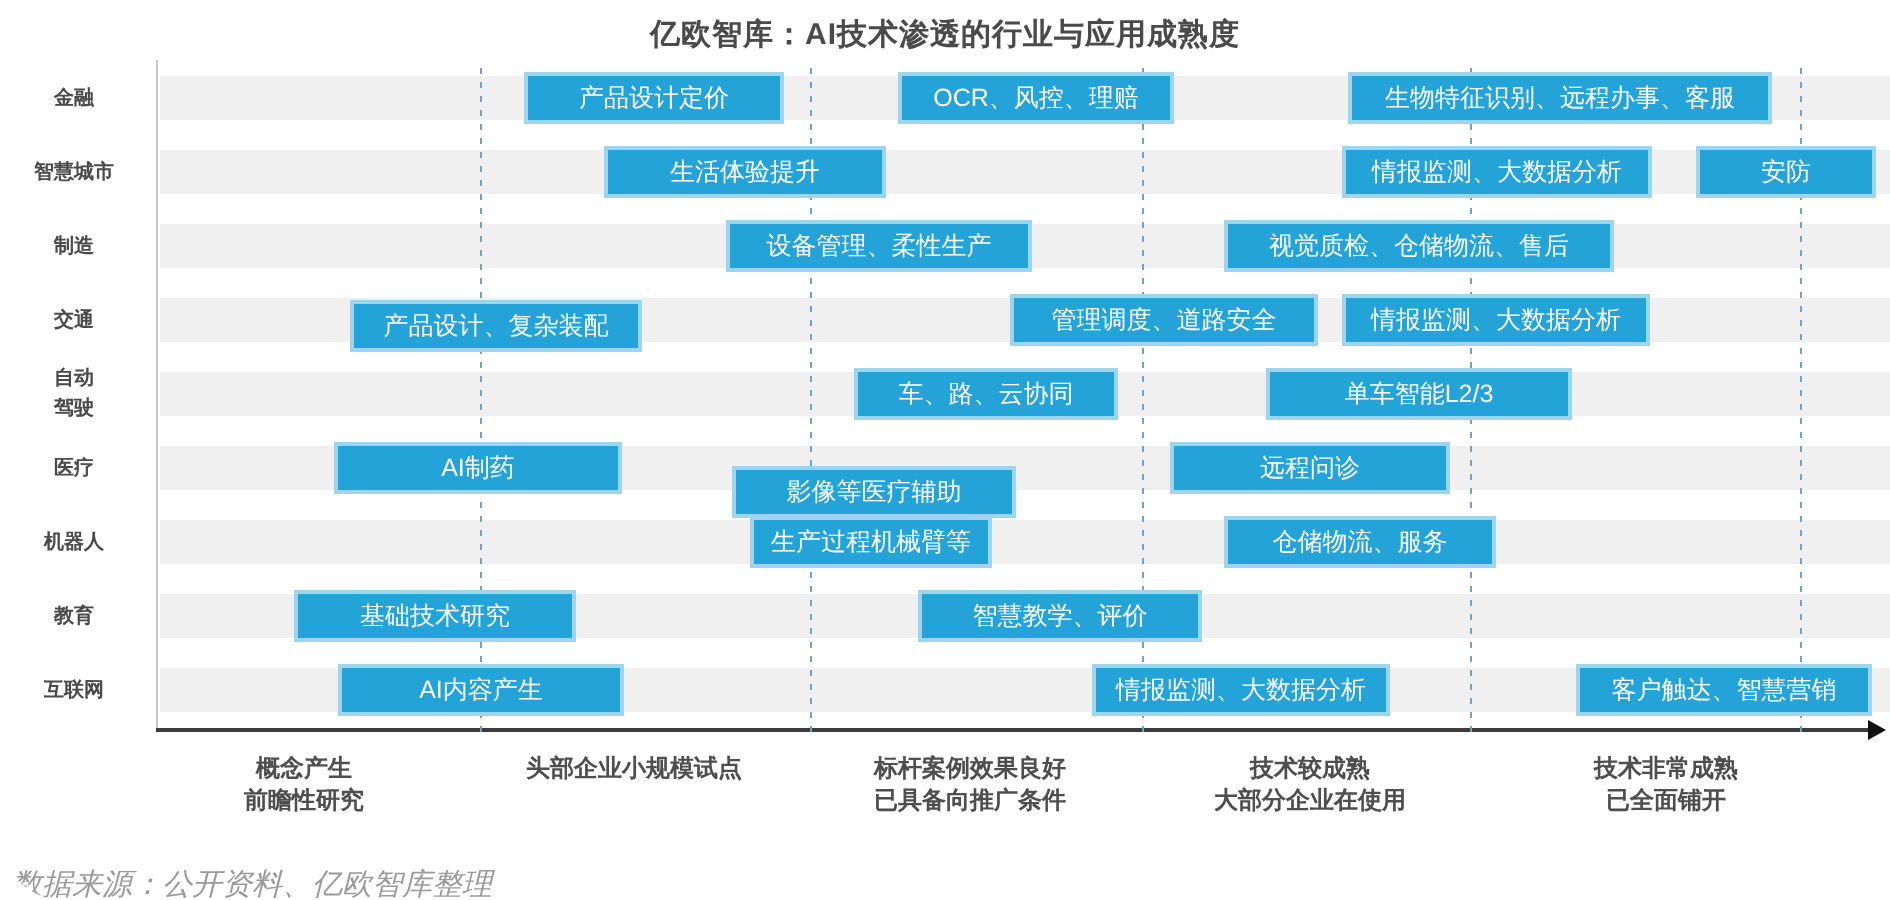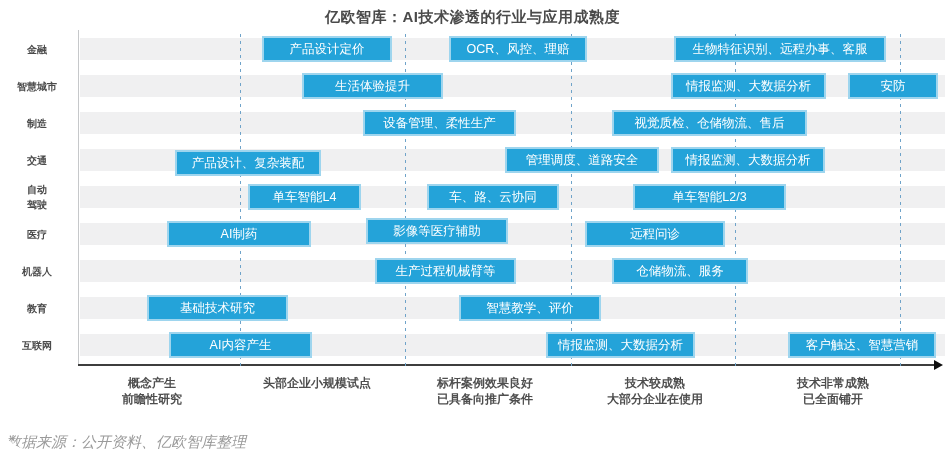--- a/index.html
+++ b/index.html
@@ -49,21 +49,21 @@
     position:absolute;height:26px;box-sizing:border-box;
     background:var(--box-fill);border:2px solid var(--box-border);
     color:var(--box-text);font-size:12.5px;
     display:flex;align-items:center;justify-content:center;
     white-space:nowrap;z-index:3;
   }
   .stage-label{
     position:absolute;top:376px;width:184px;text-align:center;
     font-size:12px;font-weight:bold;color:#4e4e4e;line-height:16px;
   }
-  .stage-label span{display:block;font-family:Liberation Mono, monospace;}
+  .stage-label span{display:block;}
   .row-label span{display:block;}
   .source{
     position:absolute;left:6px;top:433px;font-size:15px;font-style:italic;
     color:var(--source-text);font-family:"Liberation Serif","DejaVu Serif",serif;
   }
 </style>
 </head>
 <body>
 
 <div class="canvas">
@@ -119,27 +119,26 @@
       <div class="box" style="left: 449px; width: 138px; top: 36px;">OCR、风控、理赔</div>
       <div class="box" style="left: 674px; width: 212px; top: 36px;">生物特征识别、远程办事、客服</div>
       <div class="box" style="left: 302px; width: 141px; top: 73px;">生活体验提升</div>
       <div class="box" style="left: 671px; width: 155px; top: 73px;">情报监测、大数据分析</div>
       <div class="box" style="left: 848px; width: 90px; top: 73px;">安防</div>
       <div class="box" style="left: 175px; width: 146px; top: 110px; margin-top: 40px;">产品设计、复杂装配</div>
       <div class="box" style="left: 363px; width: 153px; top: 110px;">设备管理、柔性生产</div>
       <div class="box" style="left: 505px; width: 154px; top: 147px;">管理调度、道路安全</div>
       <div class="box" style="left: 612px; width: 195px; top: 110px;">视觉质检、仓储物流、售后</div>
       <div class="box" style="left: 671px; width: 154px; top: 147px;">情报监测、大数据分析</div>
-      <div class="box" style="left: 248px; width: 113px; top: 184px;">单车智能L4</div>
       <div class="box" style="left: 427px; width: 132px; top: 184px;">车、路、云协同</div>
       <div class="box" style="left: 633px; width: 153px; top: 184px;">单车智能L2/3</div>
       <div class="box" style="left: 167px; width: 144px; top: 221px;">AI制药</div>
-      <div class="box" style="left: 366px; width: 142px; top: 218px;">影像等医疗辅助</div>
+      <div class="box" style="left: 366px; width: 142px; top: 233px;">影像等医疗辅助</div>
       <div class="box" style="left: 585px; width: 140px; top: 221px;">远程问诊</div>
-      <div class="box" style="left: 375px; width: 141px; top: 258px;">生产过程机械臂等</div>
+      <div class="box" style="left: 375px; width: 121px; top: 258px;">生产过程机械臂等</div>
       <div class="box" style="left: 612px; width: 136px; top: 258px;">仓储物流、服务</div>
       <div class="box" style="left: 147px; width: 141px; top: 295px;">基础技术研究</div>
       <div class="box" style="left: 459px; width: 142px; top: 295px;">智慧教学、评价</div>
       <div class="box" style="left: 169px; width: 143px; top: 332px;">AI内容产生</div>
       <div class="box" style="left: 546px; width: 149px; top: 332px;">情报监测、大数据分析</div>
       <div class="box" style="left: 788px; width: 148px; top: 332px;">客户触达、智慧营销</div>
       <div class="stage-label" style="left: 60px;">
         <span>概念产生</span>
         <span>前瞻性研究</span>
       </div>

